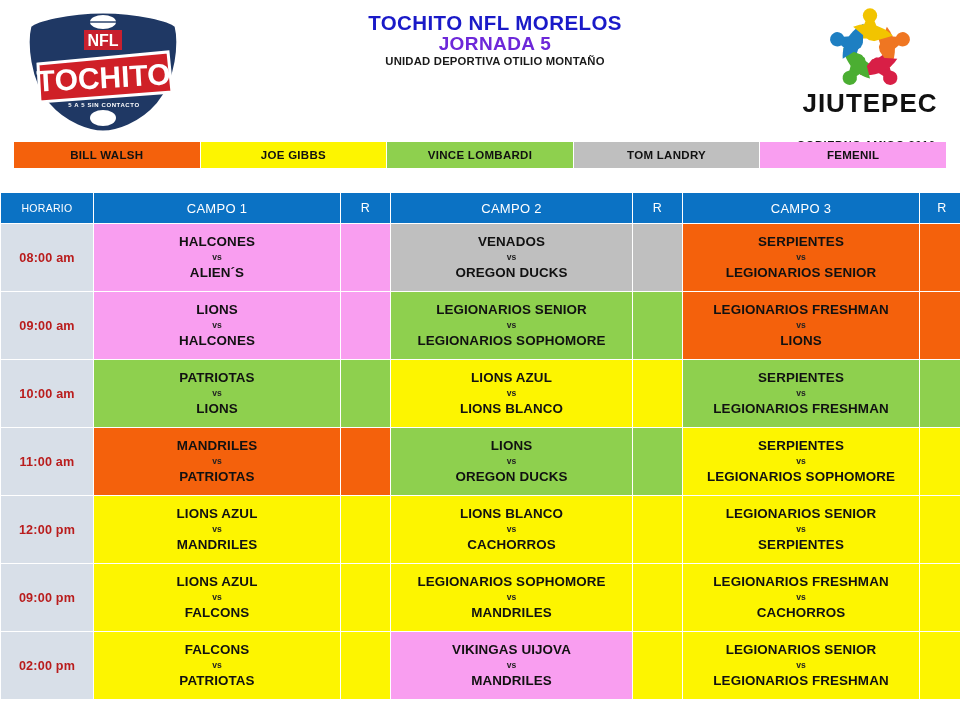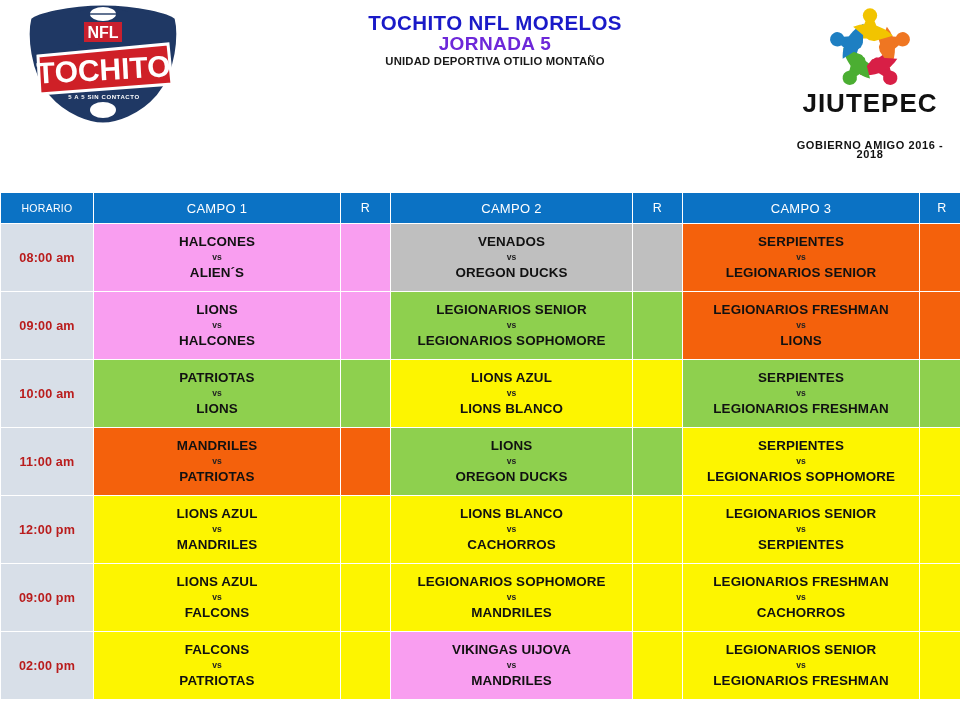--- a/index.html
+++ b/index.html
@@ -7,21 +7,21 @@
     width:960px;height:720px;
     background:#ffffff;
     font-family:"Liberation Sans", sans-serif;
     overflow:hidden;
   }
   .page{position:relative;width:960px;height:720px;}
 
   
   .header{position:relative;height:132px;width:960px;}
   .logo-tochito{
-    position:absolute;left:18px;top:0;width:170px;height:126px;
+    position:absolute;left:18px;top:8px;width:170px;height:126px;
   }
   .logo-tochito svg{display:block;}
   .title-block{
     position:absolute;left:300px;top:12px;width:390px;text-align:center;
   }
   .t-line1,.t-line2{
     color:#1a1ac8;font-weight:bold;font-size:20.5px;letter-spacing:.4px;line-height:21px;
   }
   .t-line3{
     color:#6d28d9;font-weight:bold;font-size:19px;line-height:22px;letter-spacing:.4px;
@@ -162,20 +162,27 @@
             <path d="M0,-30 C16,-26 26,-12 28,2 L6,-6 Z" fill="#f2c400"></path>
           </g>
           <circle cx="0" cy="0" r="10" fill="#ffffff"></circle>
         </g>
       </svg>
       <div class="jt-name">JIUTEPEC</div>
       <div class="jt-sub">GOBIERNO AMIGO  2016 - 2018</div>
     </div>
   </div>
 
+  <div class="legend" id="legend-row">
+      <div class="legend-item bg-orange">BILL WALSH</div>
+      <div class="legend-item bg-yellow">JOE GIBBS</div>
+      <div class="legend-item bg-green">VINCE LOMBARDI</div>
+      <div class="legend-item bg-gray">TOM LANDRY</div>
+      <div class="legend-item bg-pink">FEMENIL</div>
+    </div>
 
   <table class="sched">
     <colgroup>
       <col class="c-time">
         <col class="c-field">
         <col class="c-r">
       <col class="c-field2">
         <col class="c-r">
       <col class="c-field3">
         <col class="c-r3">

